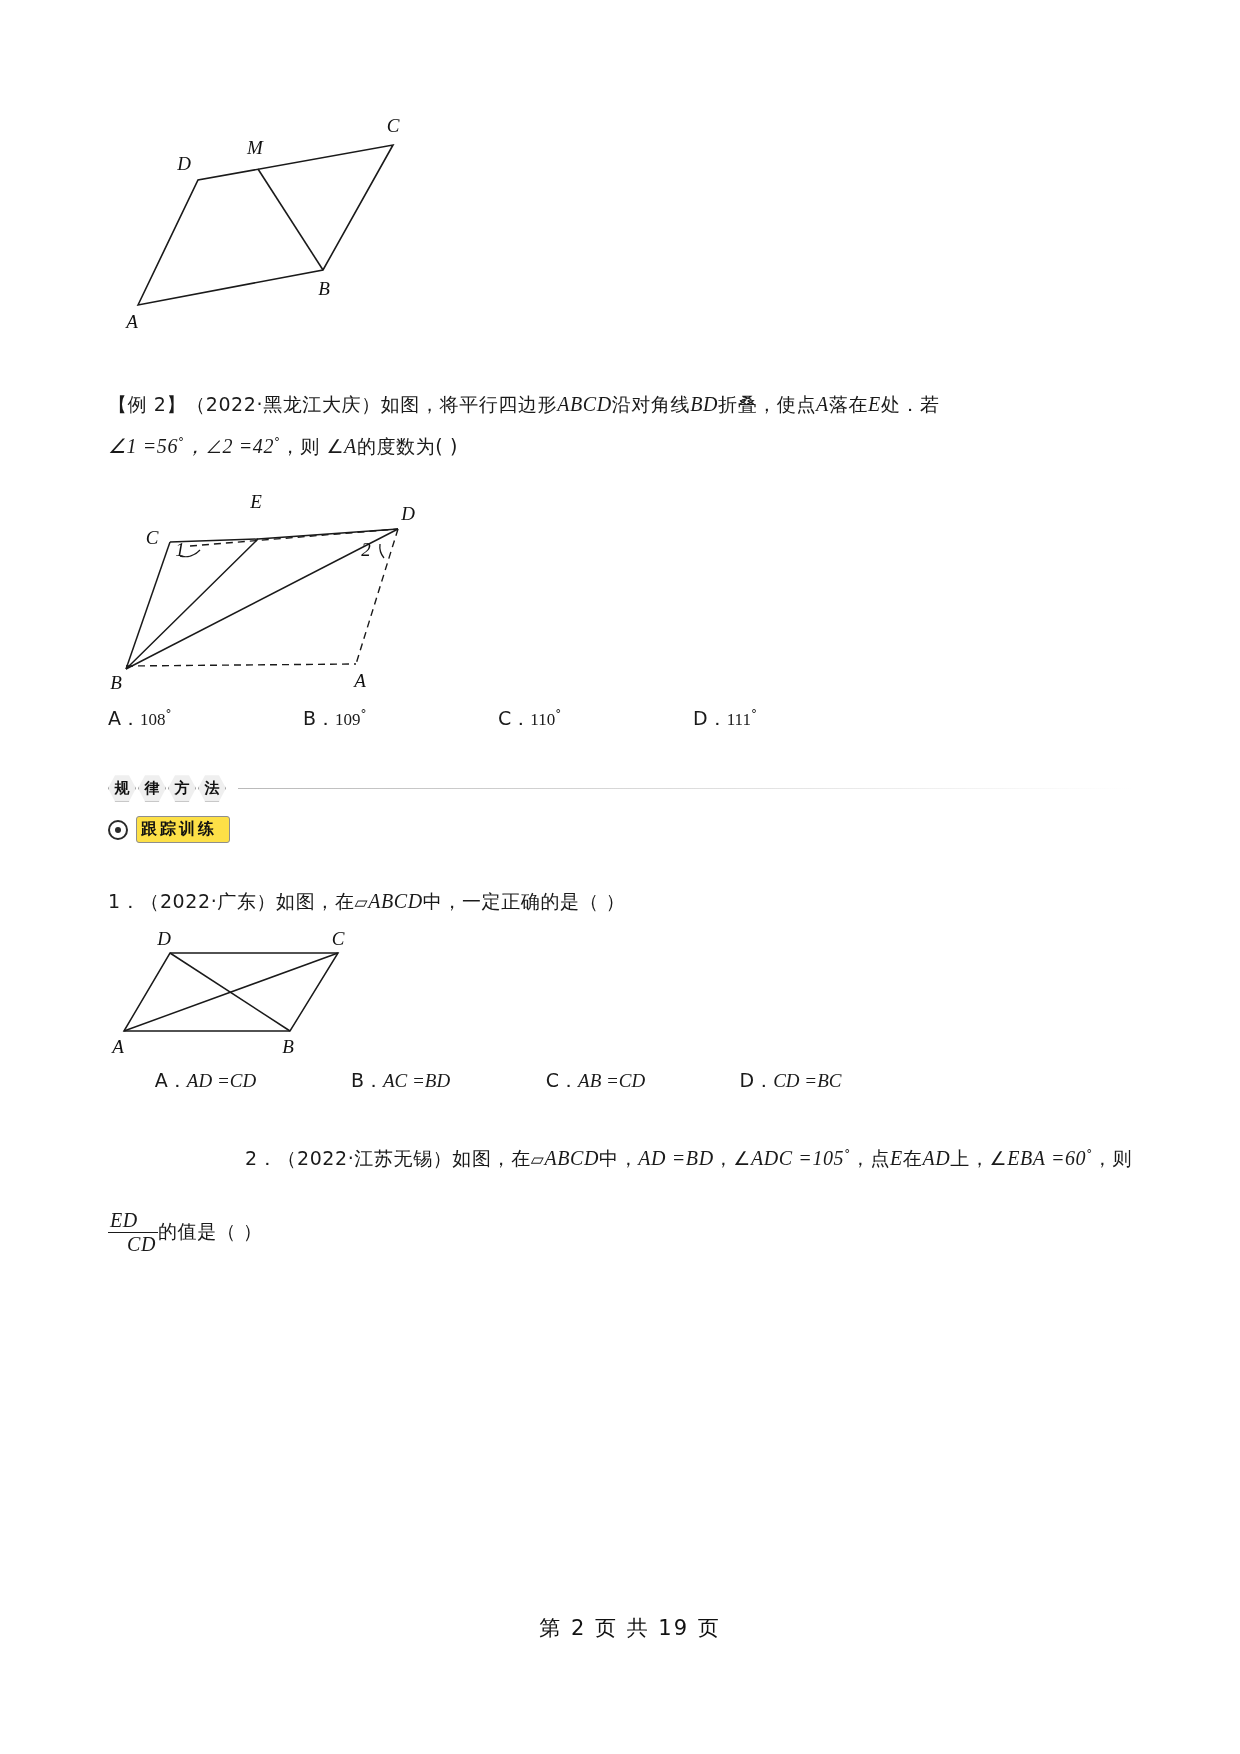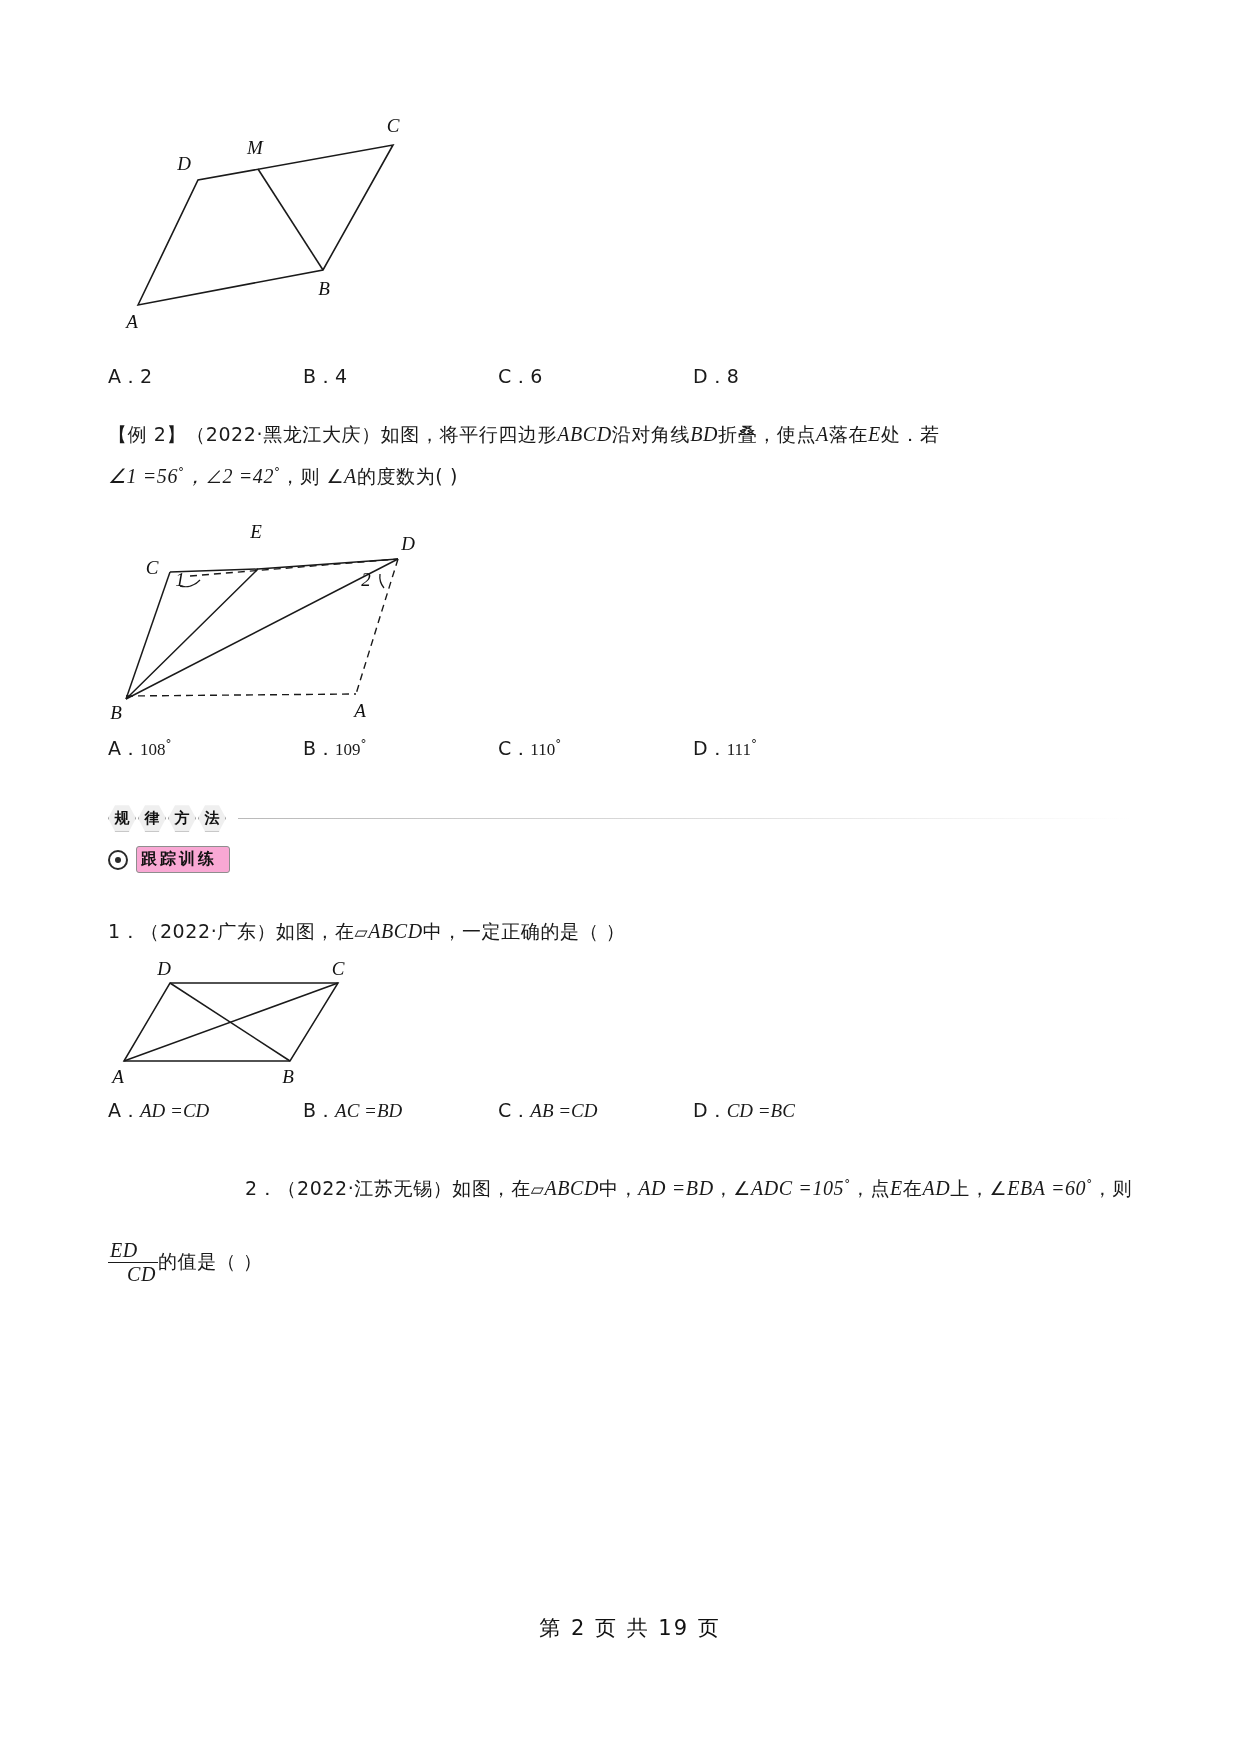--- a/index.html
+++ b/index.html
@@ -81,21 +81,21 @@
   }
   .rule-line {
     flex: 1;
     height: 1px;
     background: linear-gradient(to right, #b9b9b9, #ffffff);
     margin-left: 10px;
   }
   .train-badge {
     display: inline-flex;
     align-items: center;
-    background: #f9a8d4;
+    background: #fde047;
     border: 1px solid #8e8e8e;
     border-radius: 3px;
     padding: 2px 12px 2px 4px;
     font-family: "DejaVu Sans", sans-serif;
     font-size: 16px;
     font-weight: bold;
     letter-spacing: 3px;
     color: #111;
   }
   .target {
@@ -153,26 +153,20 @@
       <polygon points="30,195 90,70 285,35 215,160" fill="none" stroke="#1a1a1a" stroke-width="1.6"></polygon>
       <line x1="150" y1="59" x2="215" y2="160" stroke="#1a1a1a" stroke-width="1.6"></line>
       <text x="76" y="60" text-anchor="middle">D</text>
       <text x="147" y="44" text-anchor="middle">M</text>
       <text x="285" y="22" text-anchor="middle">C</text>
       <text x="216" y="185" text-anchor="middle">B</text>
       <text x="24" y="218" text-anchor="middle">A</text>
     </svg>
   </div>
 
-  <div class="opts" style="margin-top:4px;">
-    <div>A．2</div>
-    <div>B．4</div>
-    <div>C．6</div>
-    <div>D．8</div>
-  </div>
 
   <div class="para" style="margin-top:22px;">
     <span>【例 2】</span><span>（2022·黑龙江大庆）如图，将平行四边形</span><span class="mi">ABCD</span><span>沿对角线</span><span class="mi">BD</span><span>折叠，使点</span><span class="mi">A</span><span>落在</span><span class="mi">E</span><span>处．若</span>
   </div>
   <div class="para" style="margin-top:-6px;">
     <span class="mi">∠1 =56</span><sup class="deg">°</sup><span class="mi">，∠2 =42</span><sup class="deg">°</sup><span>，则 ∠</span><span class="mi">A</span><span>的度数为(     )</span>
   </div>
 
   <div class="fig" style="height:230px; margin-top:6px;">
     <svg width="450" height="225" viewBox="0 0 450 225">
@@ -230,21 +224,21 @@
       <polygon points="16,100 62,22 230,22 182,100" fill="none" stroke="#1a1a1a" stroke-width="1.5"></polygon>
       <line x1="16" y1="100" x2="230" y2="22" stroke="#1a1a1a" stroke-width="1.5"></line>
       <line x1="62" y1="22" x2="182" y2="100" stroke="#1a1a1a" stroke-width="1.5"></line>
       <text x="56" y="14" text-anchor="middle">D</text>
       <text x="230" y="14" text-anchor="middle">C</text>
       <text x="10" y="122" text-anchor="middle">A</text>
       <text x="180" y="122" text-anchor="middle">B</text>
     </svg>
   </div>
 
-  <div class="opts" style="margin-top:2px;">
+  <div class="opts" style="margin-top:2px;text-align:center;">
     <div><span>A．</span><span class="it">AD =CD</span></div>
     <div><span>B．</span><span class="it">AC =BD</span></div>
     <div><span>C．</span><span class="it">AB =CD</span></div>
     <div><span>D．</span><span class="it">CD =BC</span></div>
   </div>
 
   <div class="para" style="margin-top:38px;text-align:right;">
     <span>2．</span><span>（2022·江苏无锡）如图，在</span><span class="up" style="font-size:17px">▱</span><span class="mi">ABCD</span><span>中，</span><span class="mi">AD =BD</span><span>，∠</span><span class="mi">ADC =105</span><sup class="deg">°</sup><span>，点</span><span class="mi">E</span><span>在</span><span class="mi">AD</span><span>上，∠</span><span class="mi">EBA =60</span><sup class="deg">°</sup><span>，则</span>
   </div>
 

